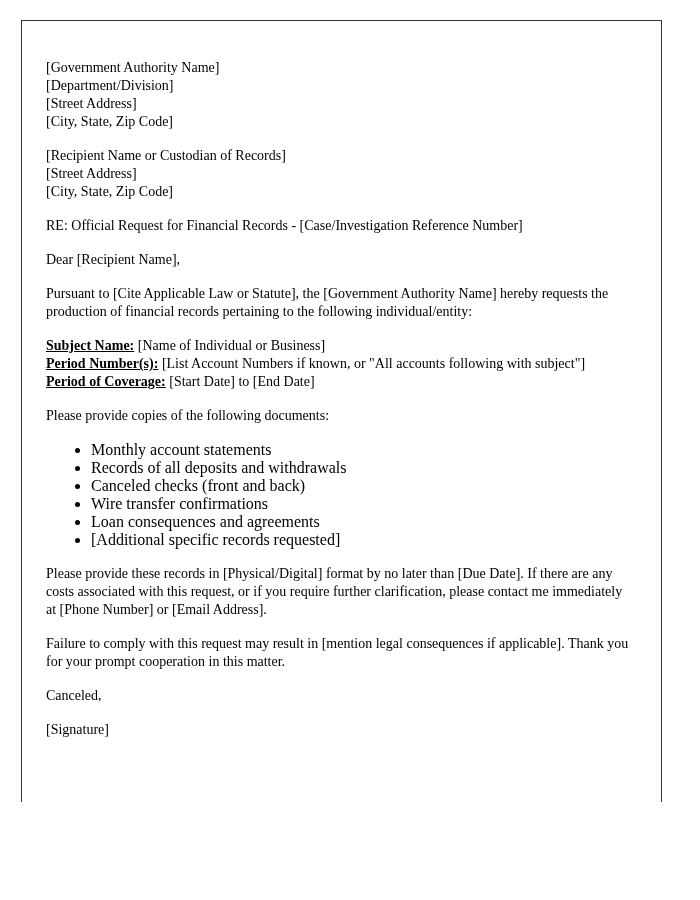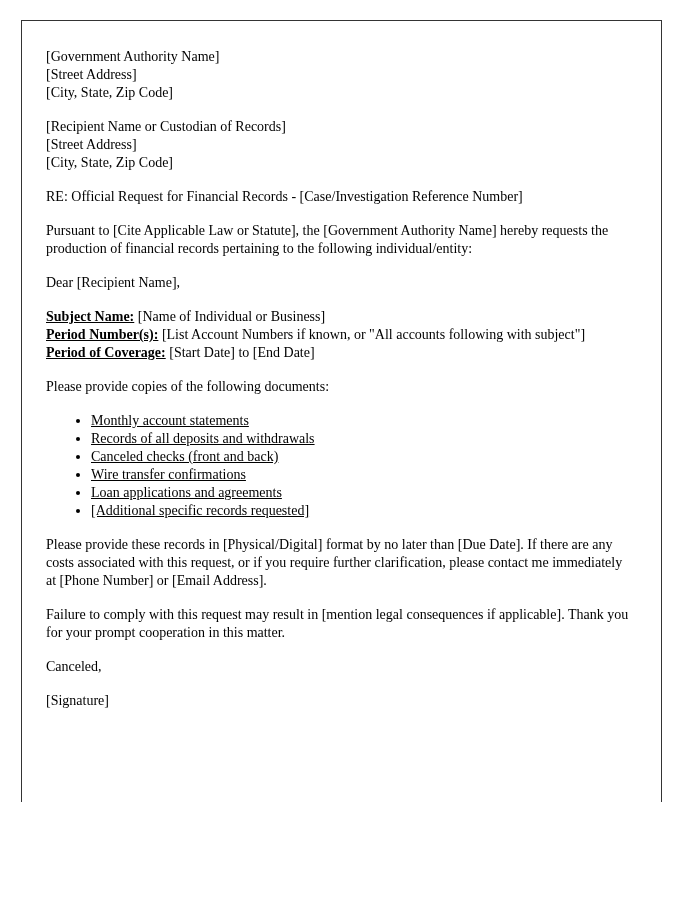--- a/index.html
+++ b/index.html
@@ -21,75 +21,75 @@
     width: 641px;
     height: 782px;
     box-sizing: border-box;
     border: 1px solid #343434;
     border-bottom: none;
     padding: 27px 28px 0 24px;
     overflow: hidden;
     background: #ffffff;
   }
   .para {
-    margin: 0 0 16px 0;
+    margin: 11px 0 16px 0;
     font-size: 14px;
     line-height: 18px;
   }
   .line { display: block; }
   .bold { font-weight: normal; }
   .lbl { font-weight: bold; text-decoration: underline; }
   ul.doc-list {
     margin: 0 0 16px 0;
     padding: 0 0 0 45px;
-    font-size: 14px;
+    font-size: 16px;
     line-height: 18px;
     list-style-type: disc;
-    text-decoration: underline;
   }
   ul.doc-list li { margin: 0; padding: 0; }
 </style>
 </head>
 <body>
 
 <div class="page">
 
   <p class="para">
     <span class="line">[Government Authority Name]</span>
+    <span class="line">[Department/Division]</span>
     <span class="line">[Street Address]</span>
     <span class="line">[City, State, Zip Code]</span>
   </p>
 
 
   <p class="para">
     <span class="line">[Recipient Name or Custodian of Records]</span>
     <span class="line">[Street Address]</span>
     <span class="line">[City, State, Zip Code]</span>
   </p>
 
   <p class="para bold">RE: Official Request for Financial Records - [Case/Investigation Reference Number]</p>
 
+  <p class="para">Dear [Recipient Name],</p>
+
   <p class="para">Pursuant to [Cite Applicable Law or Statute], the [Government Authority Name] hereby requests the production of financial records pertaining to the following individual/entity:</p>
-
-  <p class="para">Dear [Recipient Name],</p>
 
   <p class="para">
     <span class="line"><span class="lbl">Subject Name:</span><span> [Name of Individual or Business]</span></span>
     <span><span class="lbl">Period Number(s):</span><span> [List Account Numbers if known, or "All accounts following with subject"]</span></span>
     <span class="line"><span class="lbl">Period of Coverage:</span><span> [Start Date] to [End Date]</span></span>
   </p>
 
   <p class="para">Please provide copies of the following documents:</p>
 
   <ul class="doc-list">
     <li>Monthly account statements</li>
     <li>Records of all deposits and withdrawals</li>
     <li>Canceled checks (front and back)</li>
     <li>Wire transfer confirmations</li>
-    <li>Loan applications and agreements</li>
+    <li>Loan consequences and agreements</li>
     <li>[Additional specific records requested]</li>
   </ul>
 
   <p class="para">Please provide these records in [Physical/Digital] format by no later than [Due Date]. If there are any costs associated with this request, or if you require further clarification, please contact me immediately at [Phone Number] or [Email Address].</p>
 
   <p class="para">Failure to comply with this request may result in [mention legal consequences if applicable]. Thank you for your prompt cooperation in this matter.</p>
 
   <p class="para">Canceled,</p>
 
   <p class="para">[Signature]</p>

